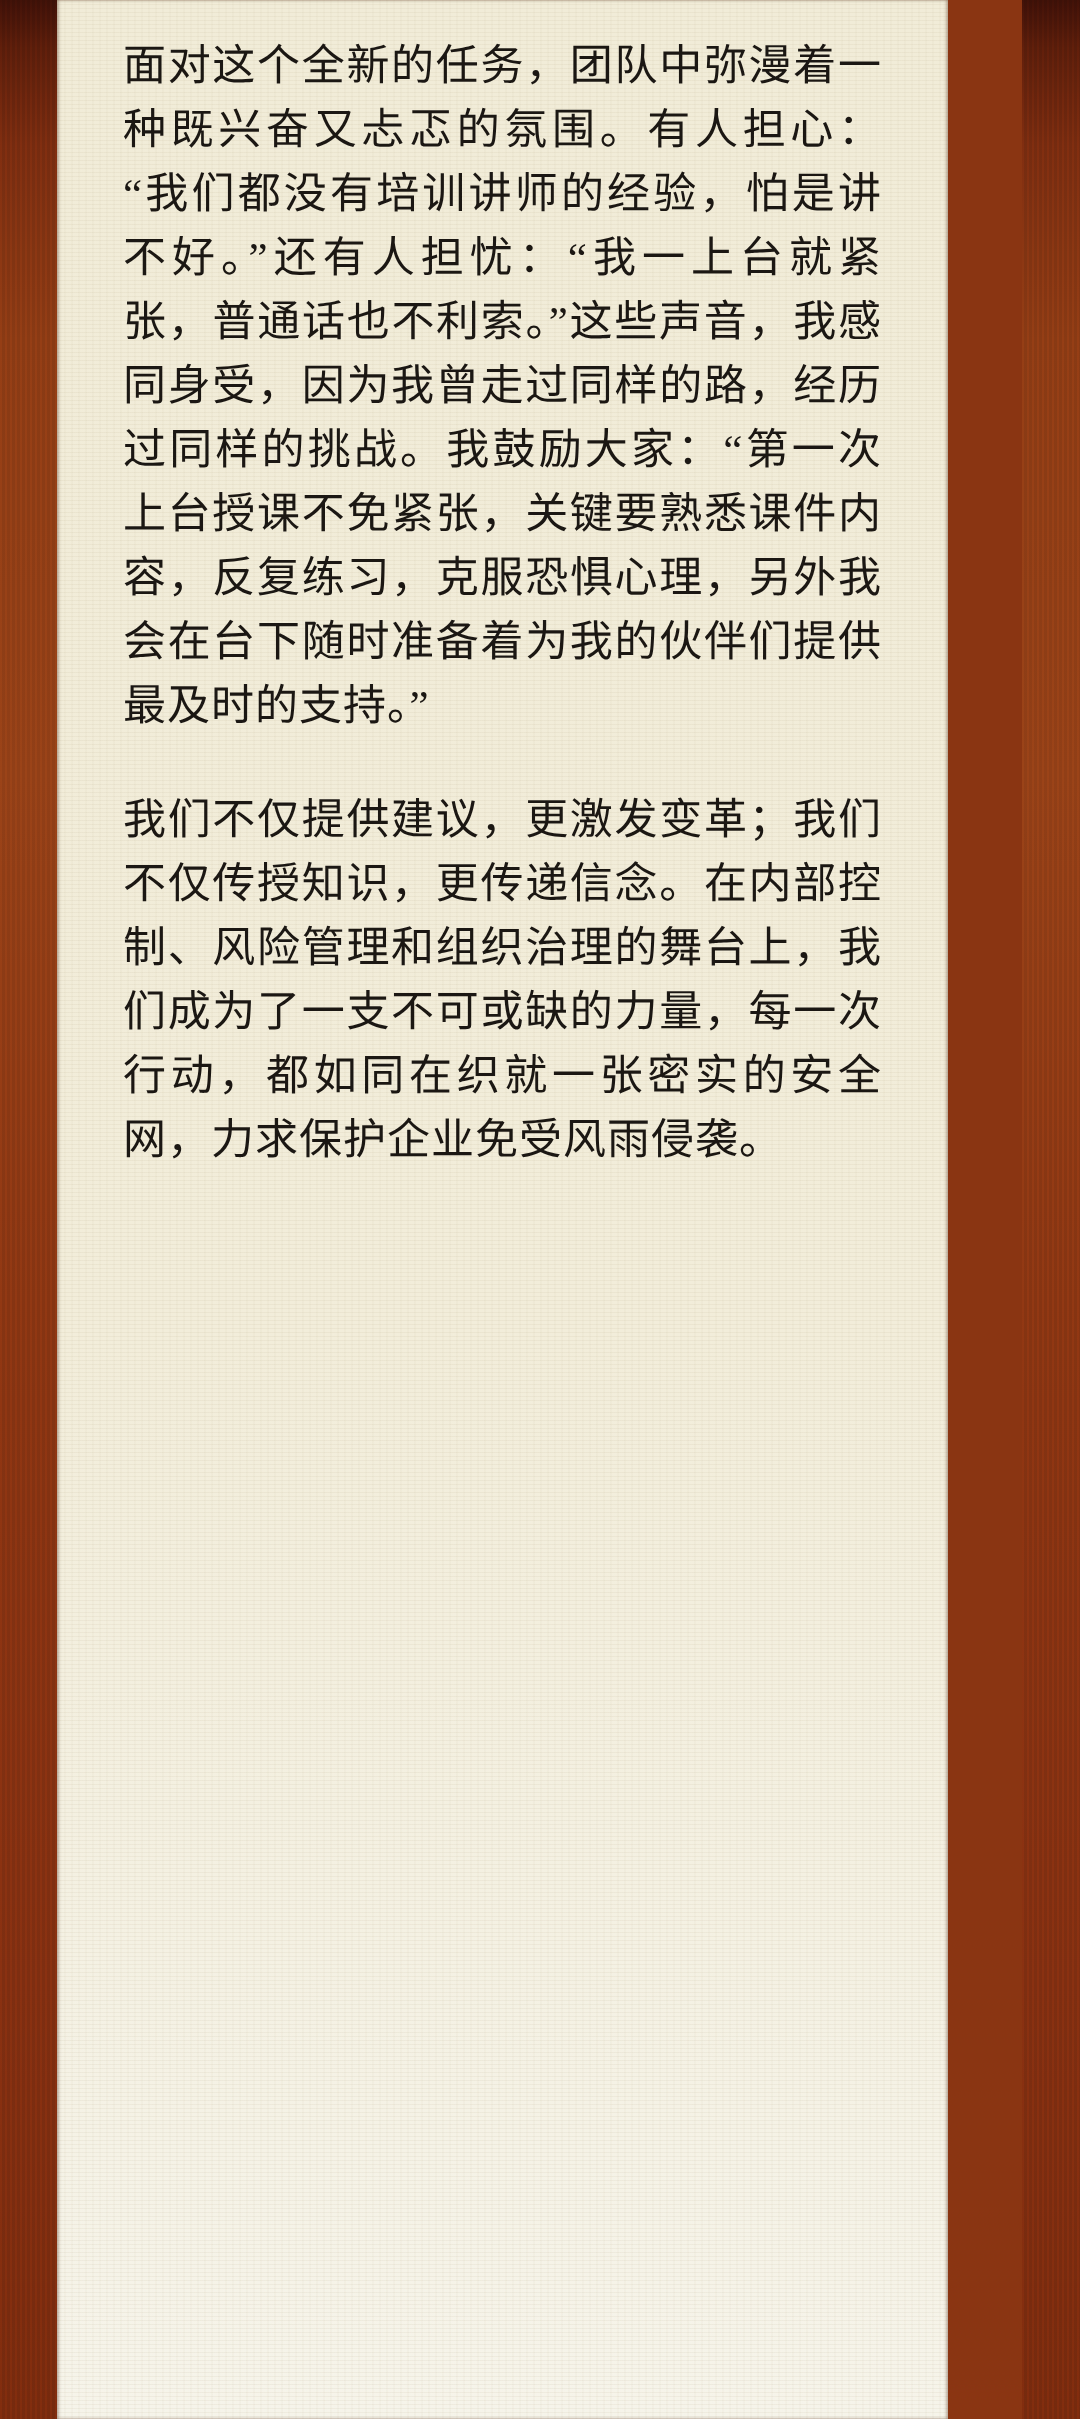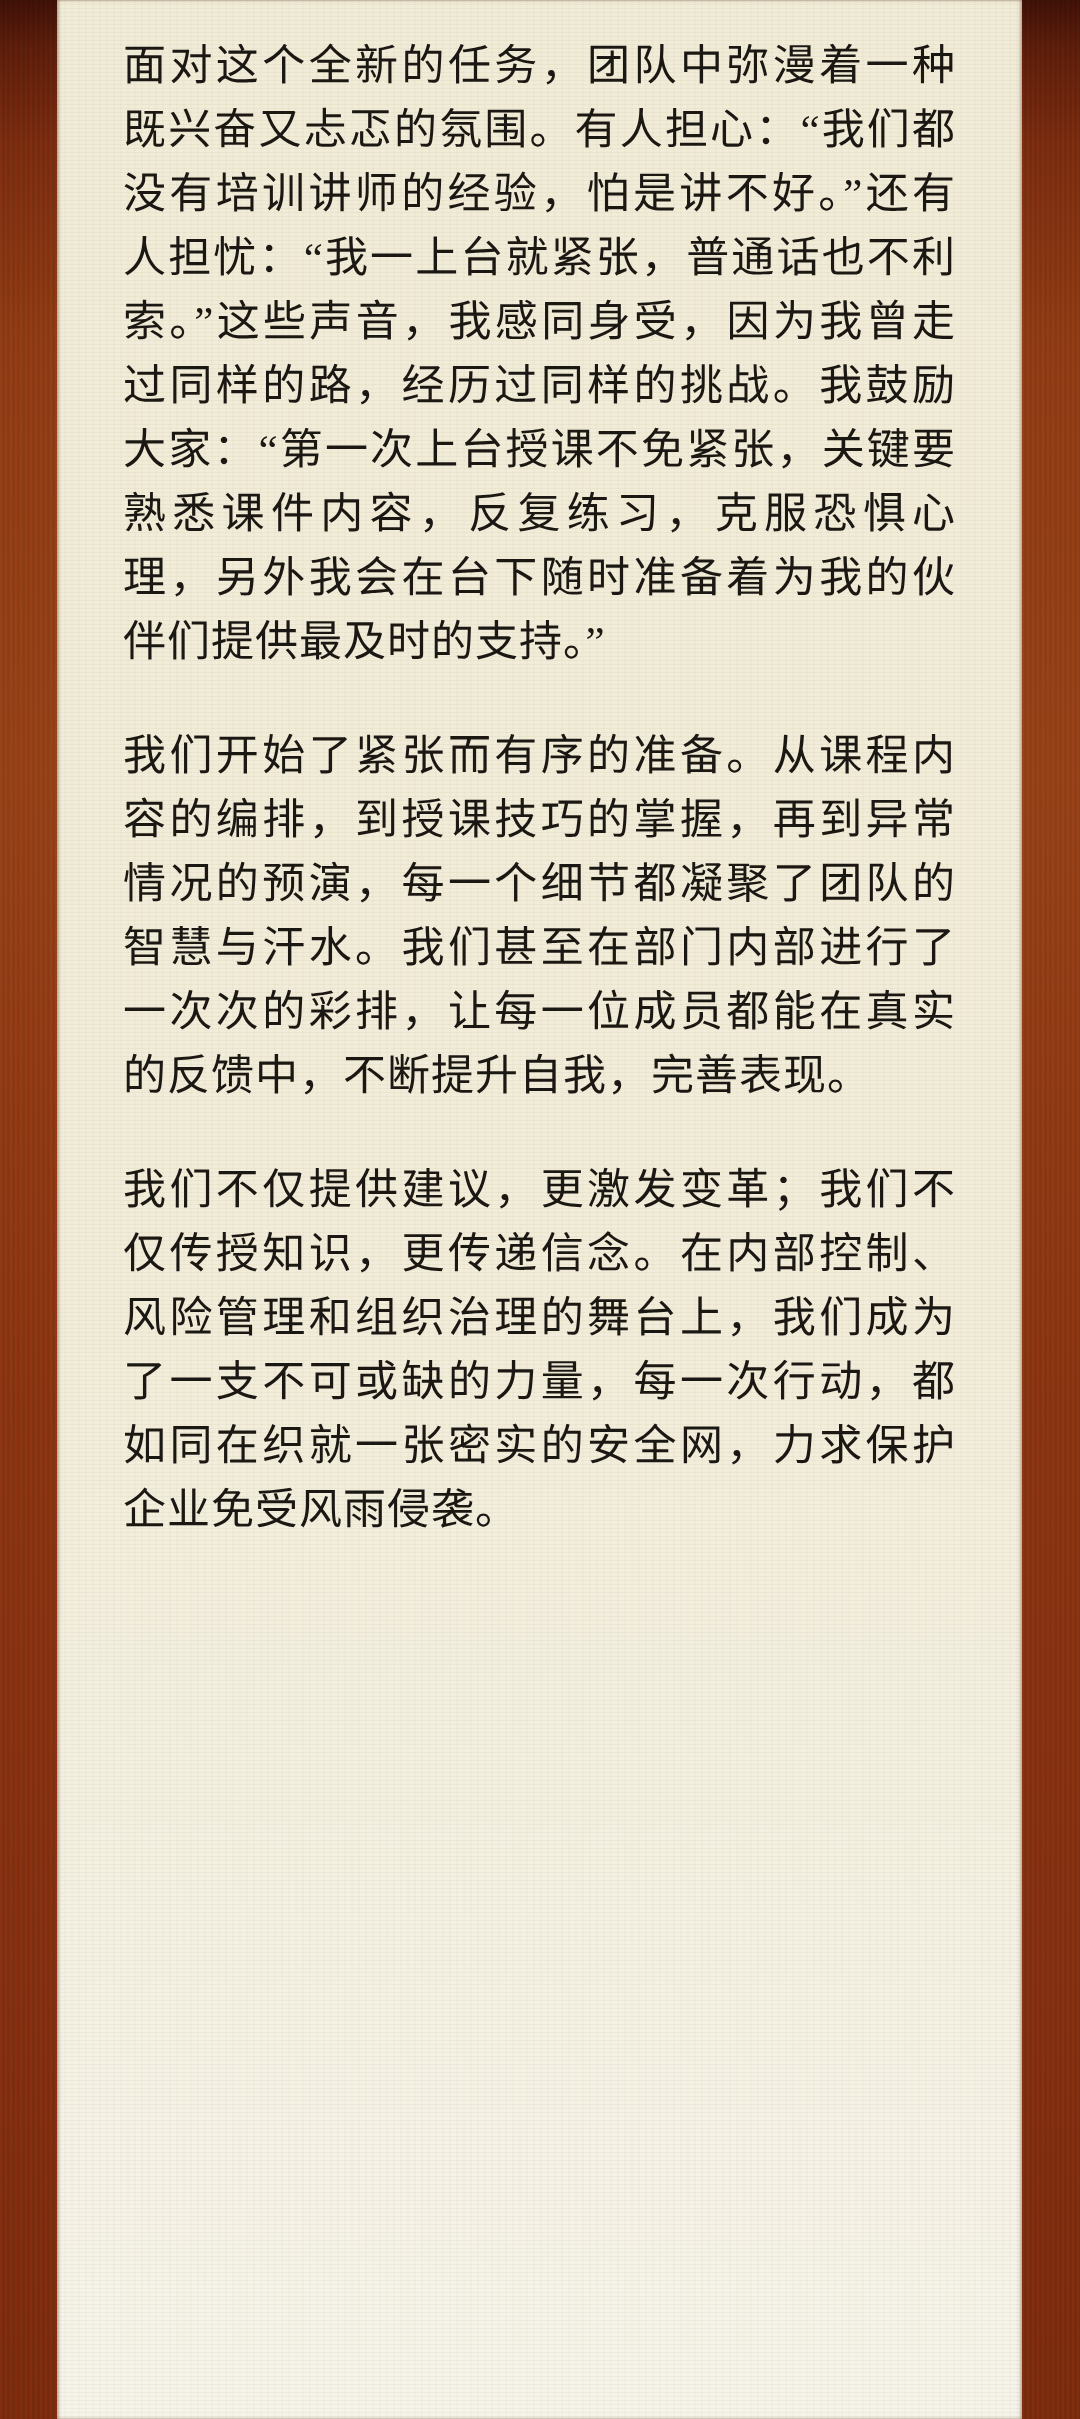--- a/index.html
+++ b/index.html
@@ -44,21 +44,21 @@
   }
   .border-left  { left: 0;  width: 57px; }
   .border-right { right: 0; width: 58px; }
 
   
   .paper {
     position: absolute;
     top: 0;
     bottom: 0;
     left: 57px;
-    width: 965px;
+    width: 891px;
     background:
       repeating-linear-gradient(180deg,
         rgba(151,130,88,0.075) 0 1px,
         rgba(255,255,255,0.0) 1px 4px),
       repeating-linear-gradient(90deg,
         rgba(151,130,88,0.035) 0 2px,
         rgba(255,255,255,0.0) 2px 7px),
       linear-gradient(180deg, #f1ecd8 0%, #f2edda 55%, #f6f4ea 100%);
     box-shadow:
       inset 2px 0 3px rgba(70,25,6,0.30),
@@ -83,18 +83,17 @@
   }
 </style>
 </head>
 <body>
 
 <div class="border-strip border-left"></div>
 
 <main class="paper">
   <article class="article">
     <p>面对这个全新的任务，团队中弥漫着一种既兴奋又忐忑的氛围。有人担心：“我们都没有培训讲师的经验，怕是讲不好。”还有人担忧：“我一上台就紧张，普通话也不利索。”这些声音，我感同身受，因为我曾走过同样的路，经历过同样的挑战。我鼓励大家：“第一次上台授课不免紧张，关键要熟悉课件内容，反复练习，克服恐惧心理，另外我会在台下随时准备着为我的伙伴们提供最及时的支持。”</p>
-    <p>我们开始了紧张而有序的准备。从课程内容的编排，到授课技巧的掌握，再到异常情况的预演，每一个细节都凝聚了团队的智慧与汗水。我们甚至在部门内部进行了一次次的彩排，让每一位成员都能在真实的反馈中，不断提升自我，完善表现。</p>
     <p>我们不仅提供建议，更激发变革；我们不仅传授知识，更传递信念。在内部控制、风险管理和组织治理的舞台上，我们成为了一支不可或缺的力量，每一次行动，都如同在织就一张密实的安全网，力求保护企业免受风雨侵袭。</p>
   </article>
 </main>
 
 <div class="border-strip border-right"></div>
 
 </body></html>

